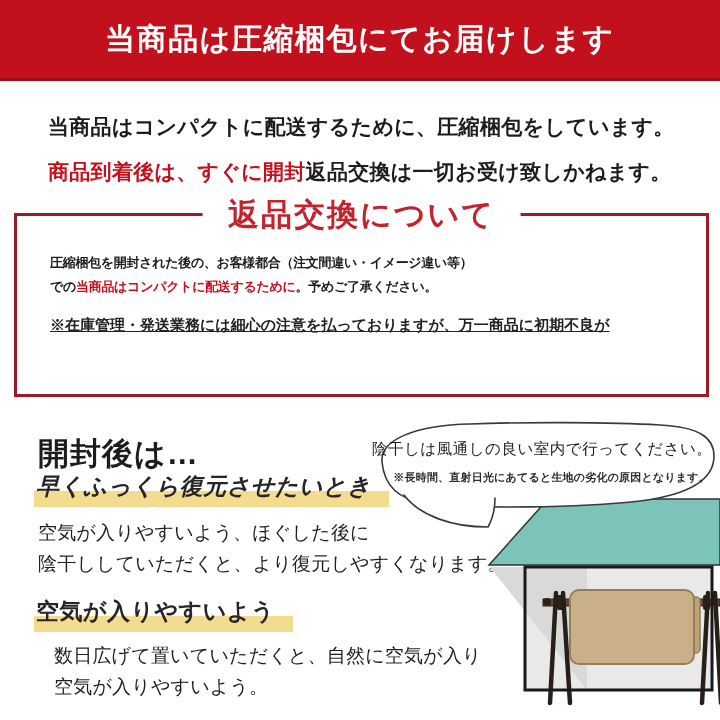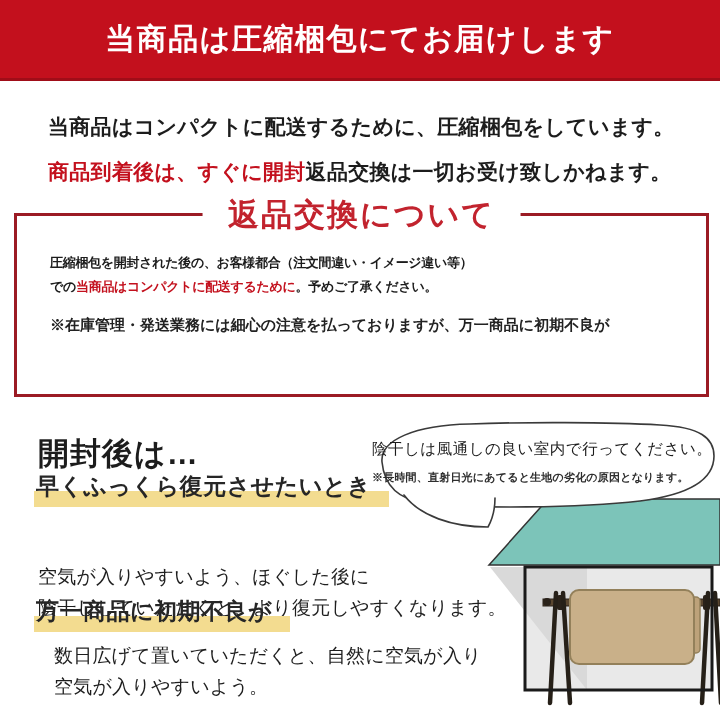--- a/index.html
+++ b/index.html
@@ -25,41 +25,41 @@
     position:absolute;top:-22px;left:50%;transform:translateX(-50%);
     background:#fff;padding:0 26px;font-size:31px;font-weight:800;
     color:var(--title-red);white-space:nowrap;letter-spacing:2px;
   }
   .returns-body{
     padding:35px 32px 0 33px;font-size:13px;font-weight:700;
     line-height:1.88;letter-spacing:-0.3px;white-space:nowrap;
   }
   .returns-note{
     padding:12px 24px 0 33px;font-size:15px;font-weight:700;
-    line-height:1.75;color:#222;white-space:nowrap;
+    line-height:1.75;color:#222;white-space:nowrap;text-decoration:underline;
   }
   .note-indent{display:block;padding-left:16px;}
   .kaifu-heading{position:absolute;left:38px;top:433px;font-size:31px;font-weight:800;letter-spacing:1px;}
   .tip-heading{
     position:absolute;font-size:23px;font-weight:800;color:#262626;letter-spacing:0.5px;white-space:nowrap;
     background:linear-gradient(to bottom,transparent 55%,var(--highlight-yellow) 55%,var(--highlight-yellow) 100%);
     padding:0 18px 5px 2px;
   }
-  .tip1-heading{left:34px;top:471px;}
+  .tip1-heading{left:34px;top:471px;font-style:italic;}
   .tip2-heading{left:34px;top:596px;}
   .tip-body{position:absolute;left:38px;font-size:19px;font-weight:500;color:#1e1e1e;line-height:1.62;letter-spacing:0.2px;white-space:nowrap;}
-  .tip1-body{top:518px;margin-top:44px;}
+  .tip1-body{top:518px;}
   .tip2-body{top:641px;margin-left:16px;}
   .scene-svg{position:absolute;left:360px;top:415px;width:360px;height:305px;z-index:1;}
   .bubble-main{
     position:absolute;left:372px;top:439px;width:338px;z-index:2;text-align:center;
     font-size:15.5px;font-weight:400;color:#1b1b1b;letter-spacing:0.5px;white-space:nowrap;
   }
   .bubble-note{
-    position:absolute;left:372px;top:470px;width:338px;z-index:2;text-align:left;
+    position:absolute;left:372px;top:470px;width:338px;z-index:2;text-align:right;
     font-size:11px;font-weight:700;color:#2e2e2e;letter-spacing:0.2px;white-space:nowrap;
   }
 </style>
 </head>
 <body>
 
 <div class="page">
 
   <div class="banner">
     <span class="banner-title">当商品は圧縮梱包にてお届けします</span>
@@ -82,21 +82,21 @@
   </div>
 
   <div class="kaifu-heading">開封後は…</div>
 
   <div class="tip-heading tip1-heading">早くふっくら復元させたいとき</div>
   <div class="tip-body tip1-body">
     <span>空気が入りやすいよう、ほぐした後に</span><br>
     <span>陰干ししていただくと、より復元しやすくなります。</span>
   </div>
 
-  <div class="tip-heading tip2-heading">万一商品に初期不良が</div>
+  <div class="tip-heading tip2-heading">空気が入りやすいよう</div>
   <div class="tip-body tip2-body">
     <span>数日広げて置いていただくと、自然に空気が入り</span><br>
     <span>空気が入りやすいよう。</span>
   </div>
 
   <svg class="scene-svg" viewBox="360 415 360 305">
 
     <polygon points="548,499 720,499 720,565 489,565" style="fill:var(--teal);stroke:#333;stroke-width:1.5"></polygon>
 
     <rect x="525" y="567" width="187" height="123" style="fill:var(--wall-gray)"></rect>

